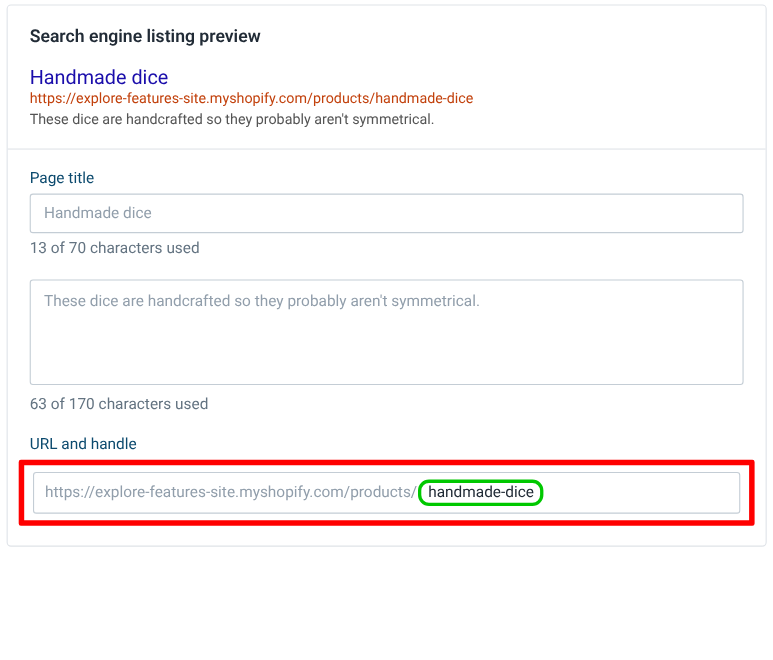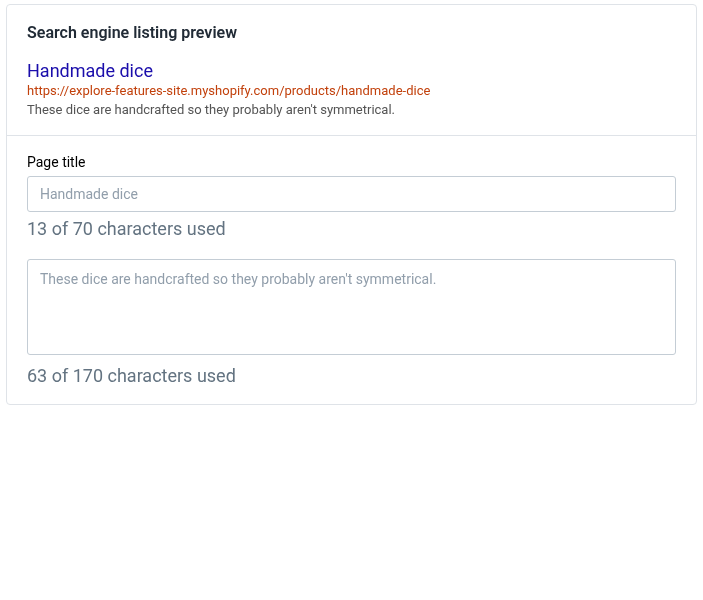--- a/index.html
+++ b/index.html
@@ -39,21 +39,21 @@
     font-size: 13px;
     color: #c2410c;
     margin-bottom: 4px;
   }
   .preview-desc {
     font-size: 13px;
     color: #545454;
   }
   .field-label {
     font-size: 14px;
-    color: #000000;
+    color: #0c4a6e;
     margin-bottom: 6px;
     display: block;
   }
   .text-input {
     width: 100%;
     border: 1px solid #c4cdd5;
     border-radius: 3px;
     padding: 8px 12px;
     font-size: 14px;
     color: #919eab;
@@ -68,21 +68,21 @@
     padding: 10px 12px;
     font-size: 14px;
     color: #919eab;
     background: #fff;
     font-family: inherit;
     resize: none;
     height: 96px;
     line-height: 1.4;
   }
   .helper {
-    font-size: 18px;
+    font-size: 14px;
     color: #637381;
     margin-top: 6px;
   }
   .field-block { margin-bottom: 20px; }
   .field-block:last-child { margin-bottom: 0; }
 
   .url-row-outline {
     border: 5px solid #ff0000;
     border-radius: 2px;
     padding: 6px 8px;
@@ -131,16 +131,25 @@
       <label class="field-label">Page title</label>
       <input type="text" class="text-input" value="Handmade dice" style="">
       <div class="helper">13 of 70 characters used</div>
     </div>
 
     <div class="field-block">
       <textarea class="text-area" style="">These dice are handcrafted so they probably aren't symmetrical.</textarea>
       <div class="helper">63 of 170 characters used</div>
     </div>
 
+    <div class="field-block">
+      <label class="field-label">URL and handle</label>
+      <div class="url-row-outline">
+        <div class="url-field">
+          <span class="url-prefix">https://explore-features-site.myshopify.com/products/</span>
+          <span class="url-handle">handmade-dice</span>
+        </div>
+      </div>
+    </div>
 
   </div>
 
 </div>
 
 </body></html>

